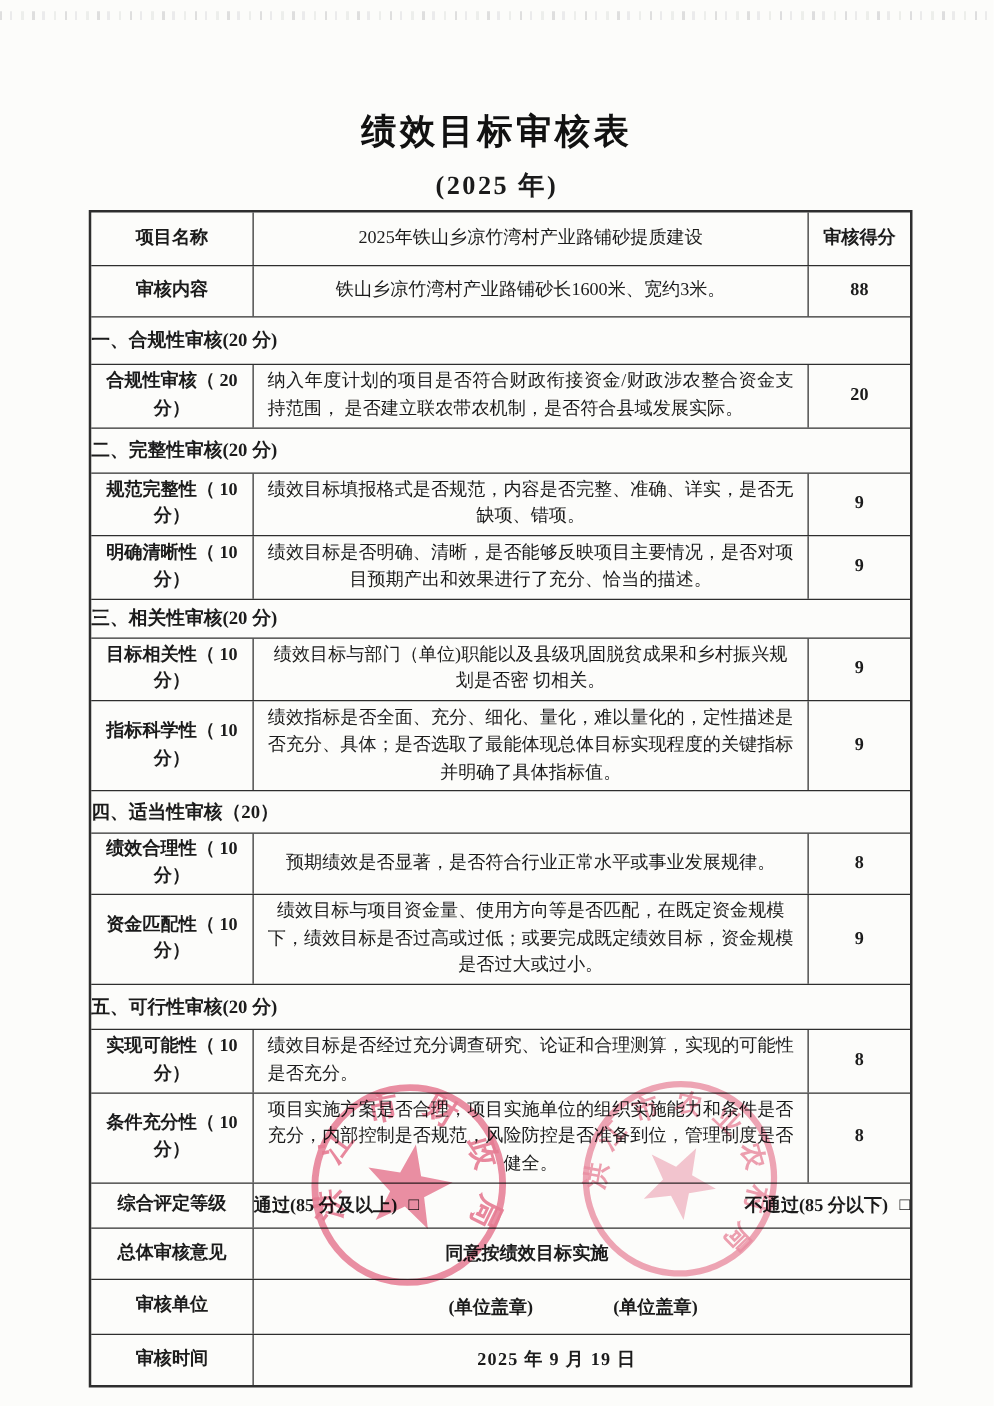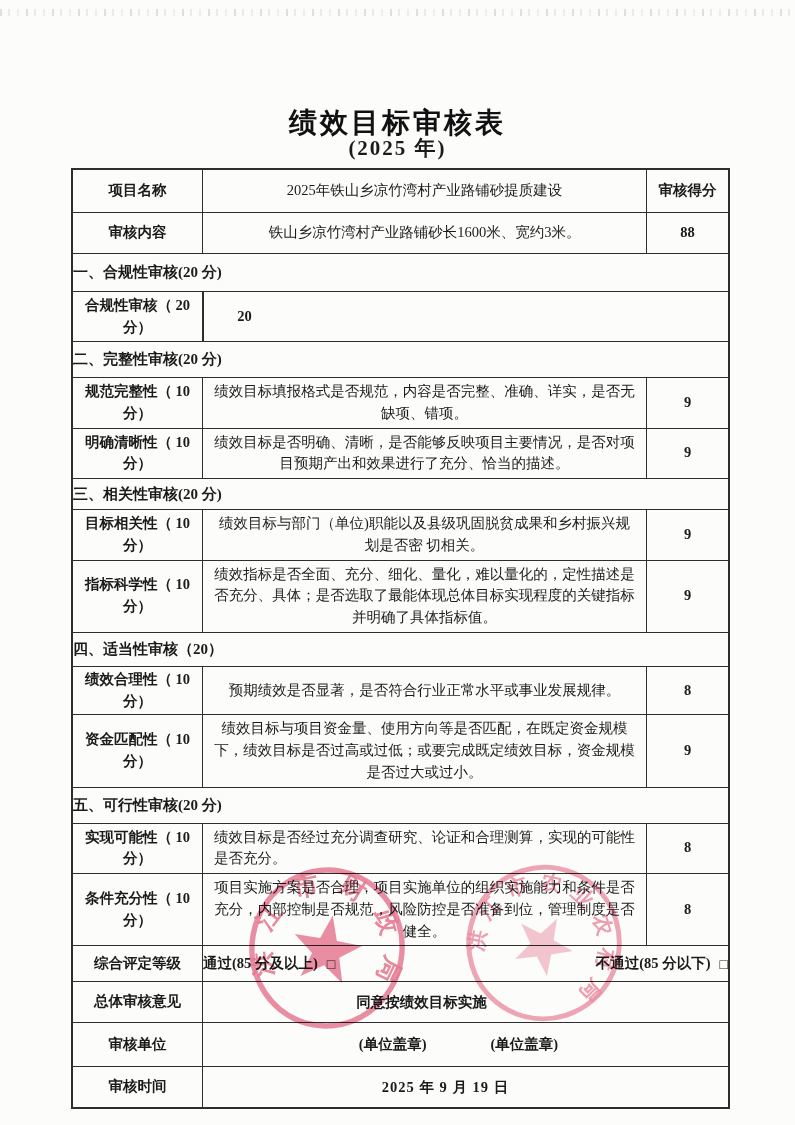--- a/index.html
+++ b/index.html
@@ -9,21 +9,21 @@
   }
   .noise{
     position:absolute;left:0;top:9px;width:100%;height:7px;
     background:repeating-linear-gradient(90deg,
       rgba(110,110,120,.28) 0 2px, transparent 2px 8px,
       rgba(140,140,155,.20) 8px 10px, transparent 10px 17px,
       rgba(120,130,120,.15) 17px 19px, transparent 19px 26px);
     filter:blur(.6px);opacity:.75;
   }
   .title{
-    position:absolute;top:104px;left:0;width:100%;margin:0;text-align:center;
+    position:absolute;top:86px;left:0;width:100%;margin:0;text-align:center;
     font-family:"Liberation Sans","DejaVu Sans",sans-serif;
     font-size:28px;font-weight:800;letter-spacing:3px;color:#111;
   }
   .subtitle{
     position:absolute;top:134px;left:0;width:100%;text-align:center;
     font-size:21px;font-weight:600;letter-spacing:2px;
   }
   .table{
     position:absolute;left:71px;top:168px;width:659px;
     border:2px solid #2e2e2e;box-sizing:border-box;background:transparent;
@@ -73,20 +73,21 @@
       <div class="td lbl">审核内容</div>
       <div class="td mid">铁山乡凉竹湾村产业路铺砂长1600米、宽约3米。</div>
       <div class="td score">88</div>
     </div>
 
     <div class="tr" style="min-height:38px">
       <div class="sec-h">一、合规性审核(20 分)</div>
     </div>
     <div class="tr" style="min-height:50px">
       <div class="td lbl">合规性审核（ 20 分）</div>
+      <div class="td mid align-left">纳入年度计划的项目是否符合财政衔接资金/财政涉农整合资金支持范围， 是否建立联农带农机制，是否符合县域发展实际。</div>
       <div class="td score">20</div>
     </div>
 
     <div class="tr" style="min-height:36px">
       <div class="sec-h">二、完整性审核(20 分)</div>
     </div>
     <div class="tr" style="min-height:47px">
       <div class="td lbl">规范完整性（ 10 分）</div>
       <div class="td mid">绩效目标填报格式是否规范，内容是否完整、准确、详实，是否无缺项、错项。</div>
       <div class="td score">9</div>

